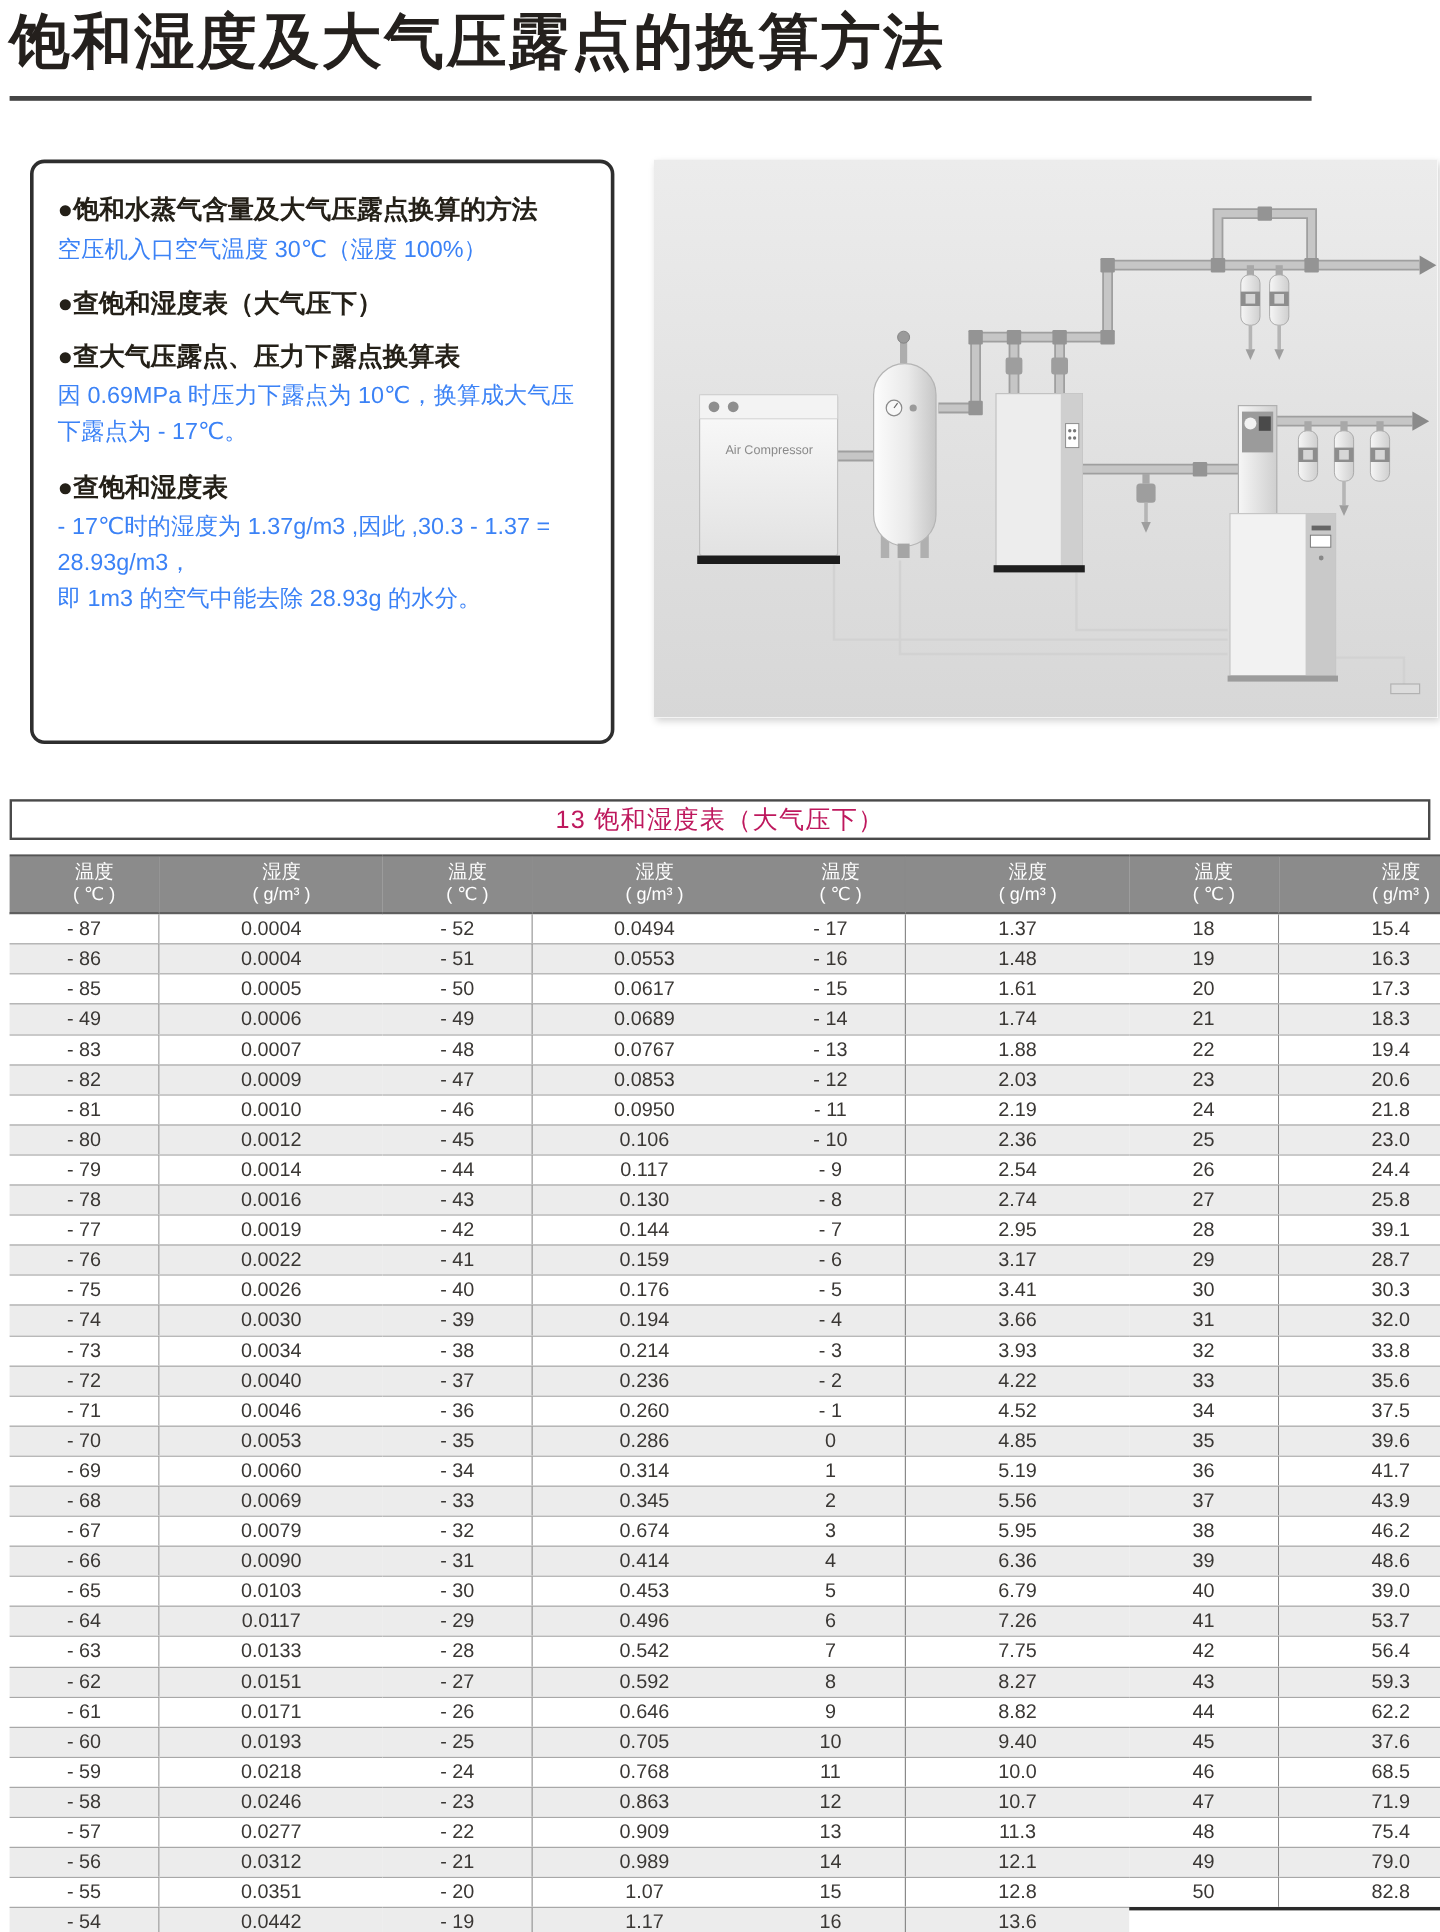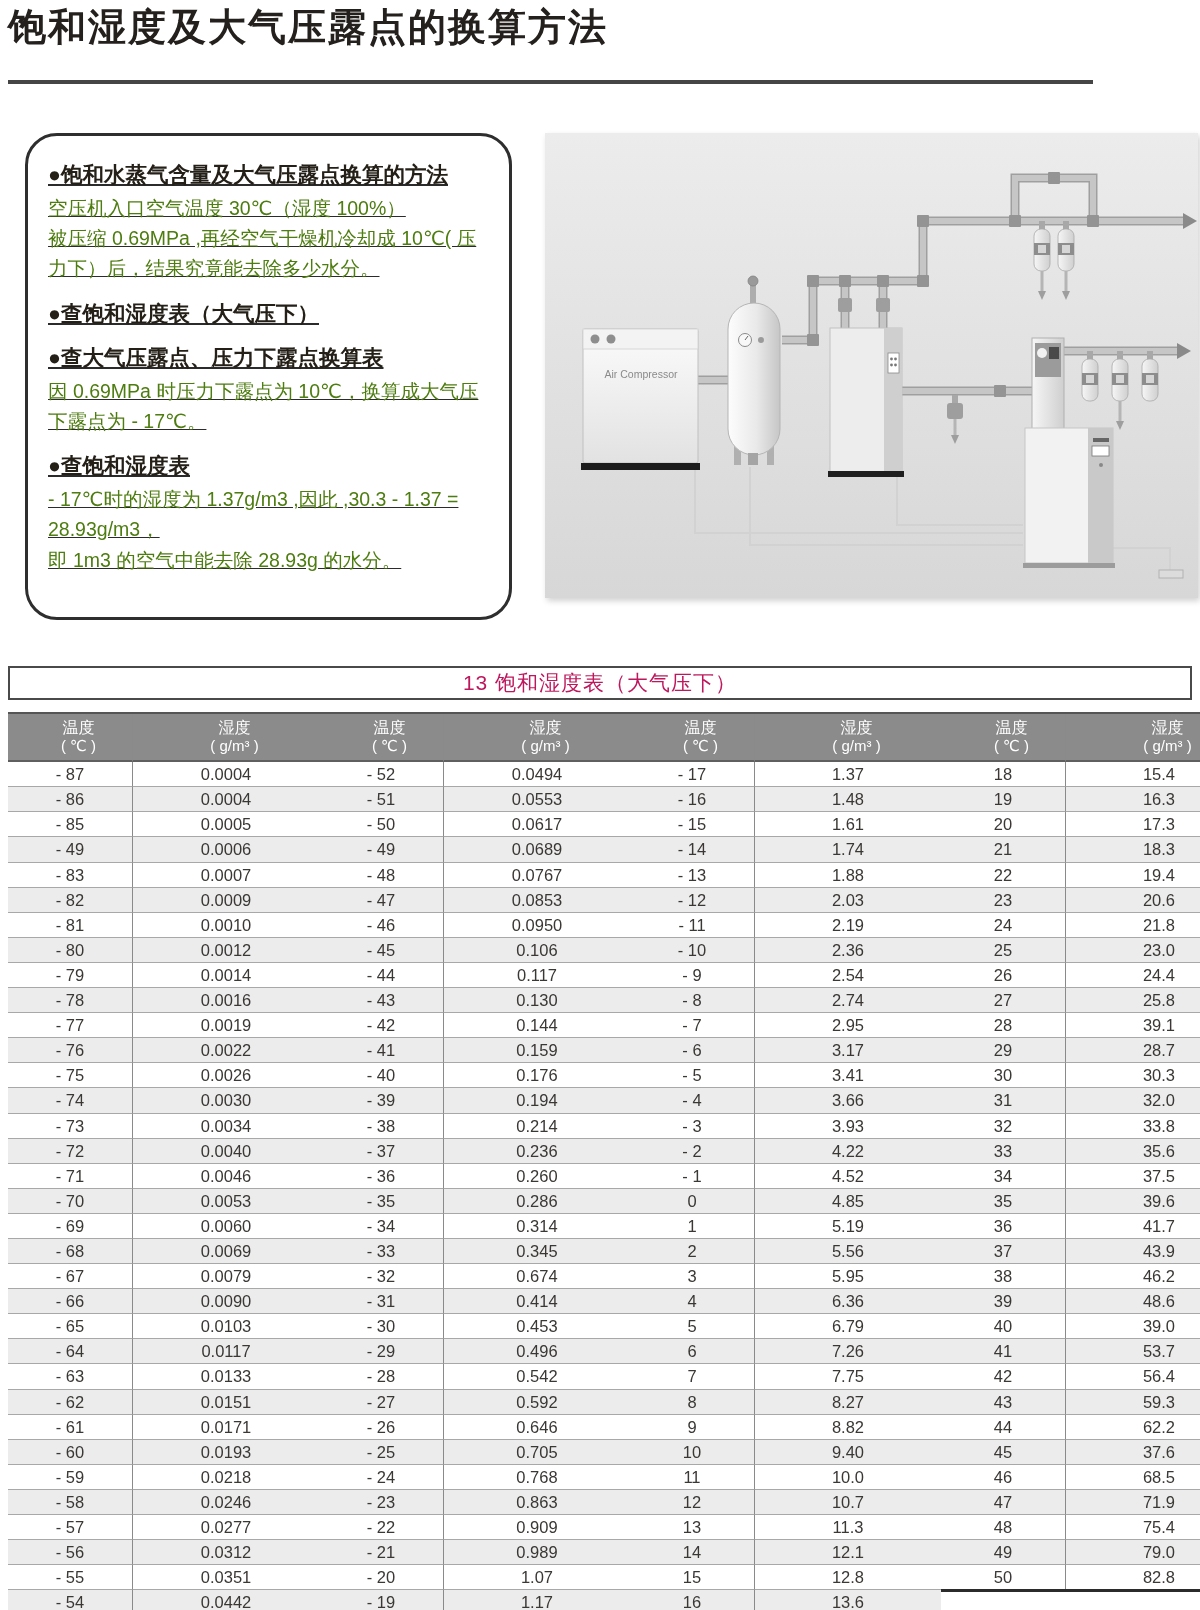--- a/index.html
+++ b/index.html
@@ -1,29 +1,29 @@
 <!DOCTYPE html>
 <html><head>
 <meta charset="utf-8">
 <style>
   html,body{margin:0;padding:0;background:#fff;}
   .page{position:relative;width:1200px;height:1610px;background:#fff;overflow:hidden;
         font-family:"Liberation Sans","DejaVu Sans",sans-serif;color:#2b2b2b;}
 
   
-  .page-title{position:absolute;left:8px;top:2px;margin:0;font-size:38px;font-weight:900;
+  .page-title{position:absolute;left:8px;top:2px;margin:0;font-size:50px;font-weight:900;
               letter-spacing:2px;color:#24201d;white-space:nowrap;}
   .title-rule{position:absolute;left:8px;top:80px;width:1085px;height:4px;background:#454545;}
 
   
   .info-box{position:absolute;left:25px;top:133px;width:487px;height:487px;box-sizing:border-box;
-            border:3px solid #2e2e2e;border-radius:32px;padding:24px 18px 0 20px;text-decoration:underline;}
+            border:3px solid #2e2e2e;border-radius:12px;padding:24px 18px 0 20px;}
   .info-box h2{margin:15px 0 4px 0;font-size:21.5px;font-weight:bold;color:#242018;}
   .info-box h2:first-child{margin-top:0;}
-  .info-box p{margin:0;font-size:19.5px;line-height:1.55;color:#4d7c0f;}
+  .info-box p{margin:0;font-size:19.5px;line-height:1.55;color:#3b82f6;}
 
   
   .diagram{position:absolute;left:545px;top:133px;width:653px;height:465px;
            box-shadow:2px 3px 6px rgba(0,0,0,.18);}
   .diagram svg{display:block;}
 
   
   .table-title-box{position:absolute;left:8px;top:666px;width:1184px;height:34px;box-sizing:border-box;
                    border:2px solid #4a4a4a;display:flex;align-items:center;justify-content:center;
                    font-size:21px;color:#be185d;letter-spacing:1px;}
@@ -49,21 +49,20 @@
 <body>
 
 <div class="page">
 
   <h1 class="page-title">饱和湿度及大气压露点的换算方法</h1>
   <div class="title-rule"></div>
 
   <div class="info-box">
     <h2>●饱和水蒸气含量及大气压露点换算的方法</h2>
     <p>空压机入口空气温度 30℃（湿度 100%）</p>
-    <p>被压缩 0.69MPa ,再经空气干燥机冷却成 10℃( 压力下）后，结果究竟能去除多少水分。</p>
     <h2>●查饱和湿度表（大气压下）</h2>
     <h2>●查大气压露点、压力下露点换算表</h2>
     <p>因 0.69MPa 时压力下露点为 10℃，换算成大气压下露点为 - 17℃。</p>
     <h2>●查饱和湿度表</h2>
     <p>- 17℃时的湿度为 1.37g/m3 ,因此 ,30.3 - 1.37 = 28.93g/m3，</p>
     <p>即 1m3 的空气中能去除 28.93g 的水分。</p>
   </div>
 
   <div class="diagram">
     <svg width="653" height="465" viewBox="0 0 653 465" xmlns="http://www.w3.org/2000/svg">

